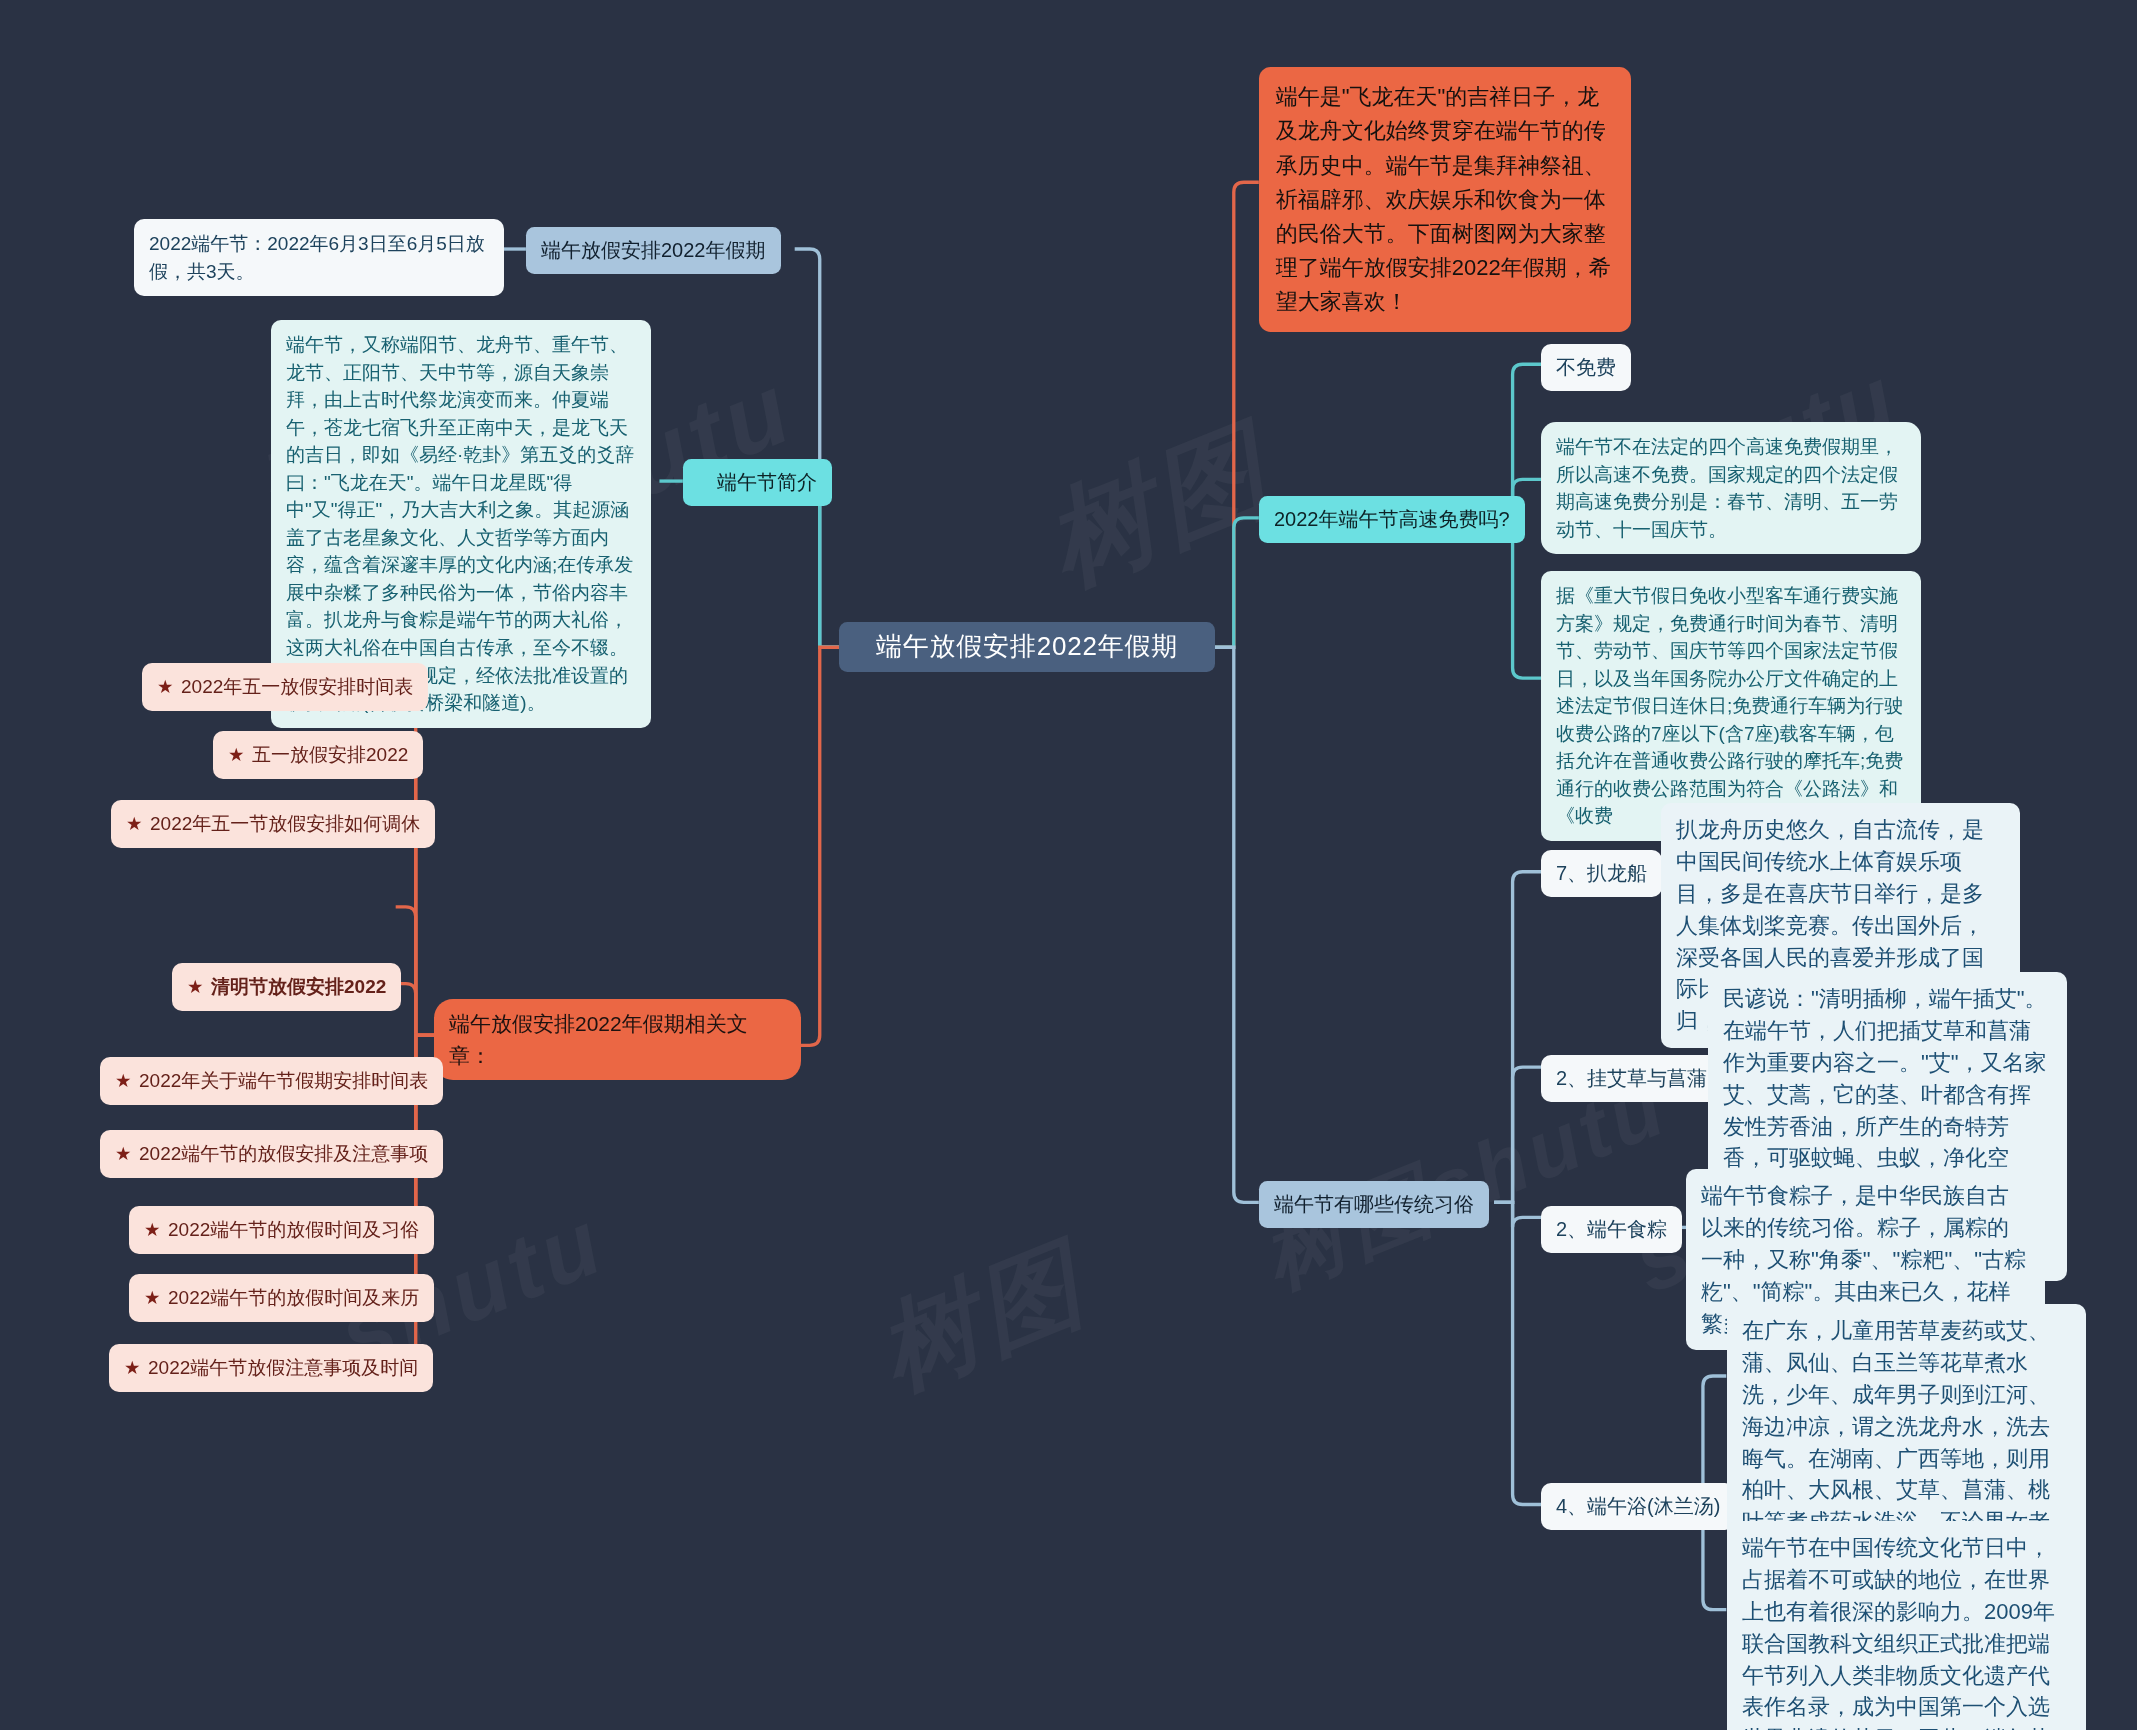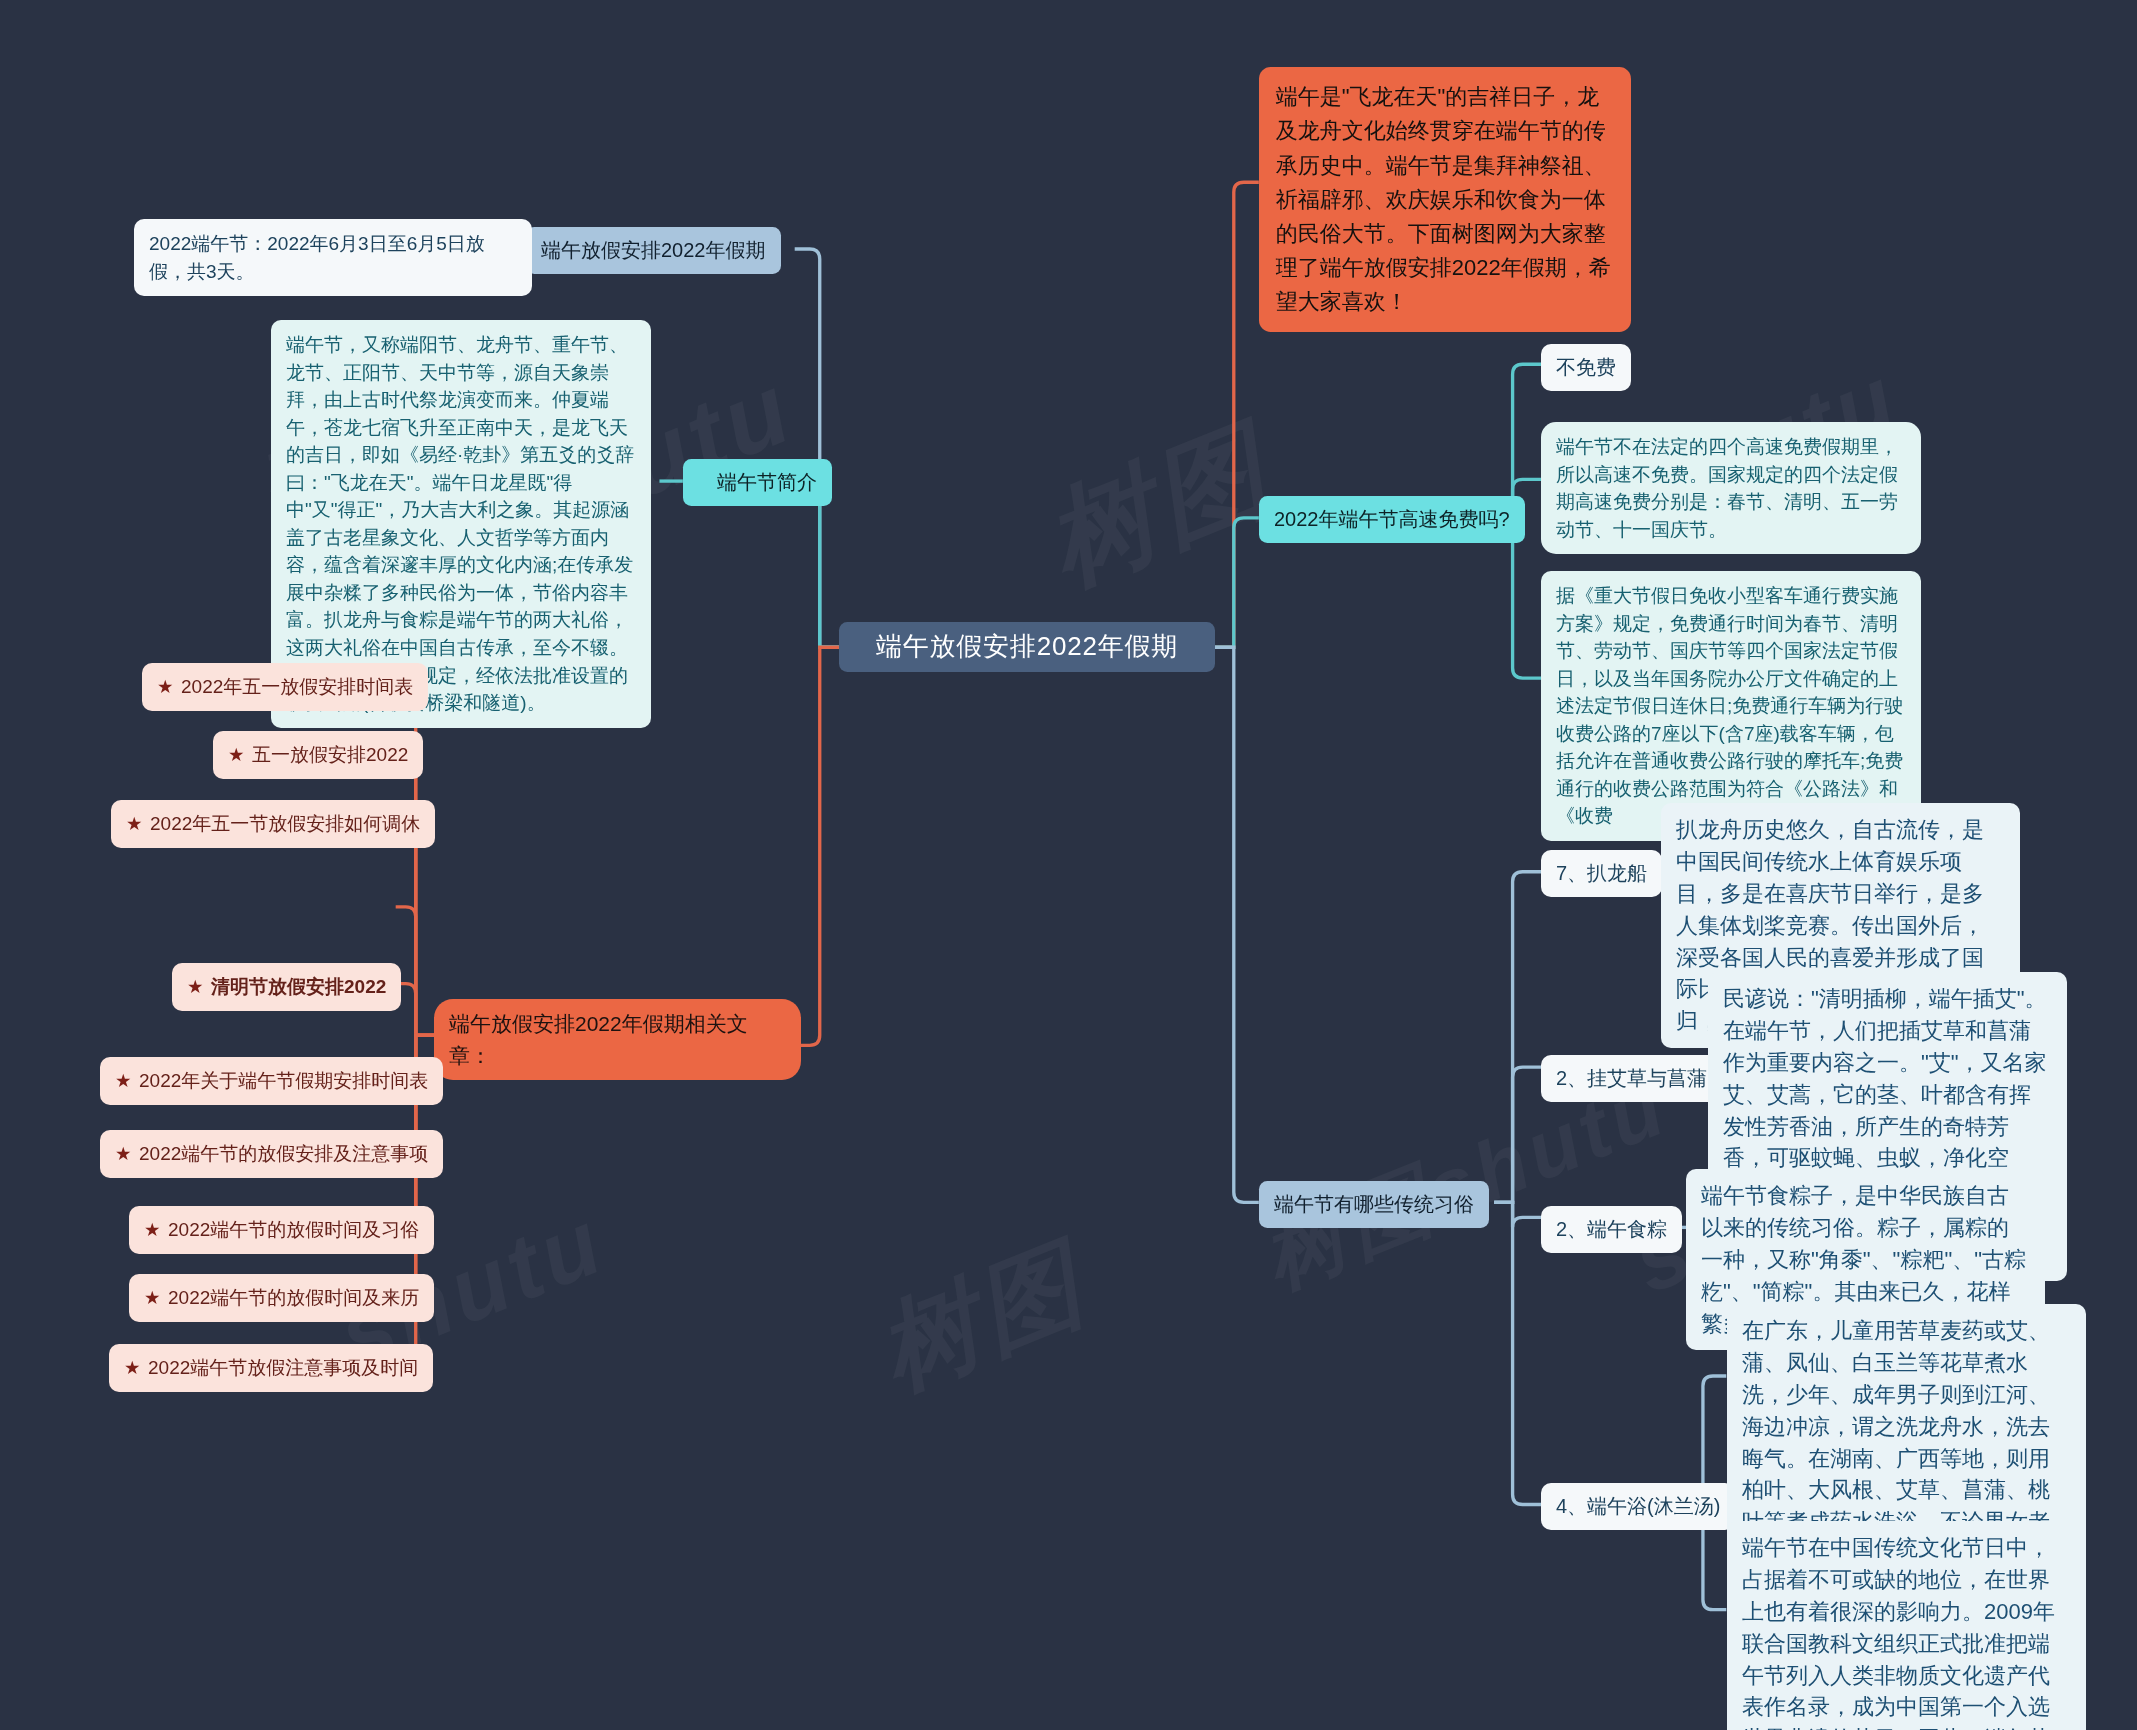--- a/index.html
+++ b/index.html
@@ -209,21 +209,21 @@
     <path d="M1992,1470 H2020" stroke="#9fc0d8" stroke-width="4"></path>
     <path d="M2022,1802 H2040 V1660 Q2040,1648 2052,1648 H2068" stroke="#9fc0d8" stroke-width="4"></path>
     <path d="M2022,1802 H2040 V1916 Q2040,1928 2052,1928 H2068" stroke="#9fc0d8" stroke-width="4"></path>
   </svg>
 
   <div class="node n-root" style="left:839px;top:622px;width:376px;height:50px;display:flex;align-items:center;justify-content:center;">端午放假安排2022年假期</div>
 
   <div class="node n-orange-card" style="left:1259px;top:67px;width:372px;">端午是"飞龙在天"的吉祥日子，龙及龙舟文化始终贯穿在端午节的传承历史中。端午节是集拜神祭祖、祈福辟邪、欢庆娱乐和饮食为一体的民俗大节。下面树图网为大家整理了端午放假安排2022年假期，希望大家喜欢！</div>
 
   <div class="node n-blue n-small" style="left:526px;top:227px;">端午放假安排2022年假期</div>
-  <div class="node n-white" style="left:134px;top:219px;width:398px;">2022端午节：2022年6月3日至6月5日放假，共3天。</div>
+  <div class="node n-white" style="left:134px;top:219px;width:370px;">2022端午节：2022年6月3日至6月5日放假，共3天。</div>
 
   <div class="node n-cyan n-small" style="left:683px;top:459px;padding-left:34px;">端午节简介</div>
   <div class="node n-palecyan" style="left:271px;top:320px;width:380px;">端午节，又称端阳节、龙舟节、重午节、龙节、正阳节、天中节等，源自天象崇拜，由上古时代祭龙演变而来。仲夏端午，苍龙七宿飞升至正南中天，是龙飞天的吉日，即如《易经·乾卦》第五爻的爻辞曰："飞龙在天"。端午日龙星既"得中"又"得正"，乃大吉大利之象。其起源涵盖了古老星象文化、人文哲学等方面内容，蕴含着深邃丰厚的文化内涵;在传承发展中杂糅了多种民俗为一体，节俗内容丰富。扒龙舟与食粽是端午节的两大礼俗，这两大礼俗在中国自古传承，至今不辍。公路管理条例》规定，经依法批准设置的收费公路(含收费桥梁和隧道)。</div>
 
   <div class="node n-orange" style="left:434px;top:999px;width:367px;font-size:21px;line-height:1.5;">端午放假安排2022年假期相关文章：</div>
 
   <div class="node n-pink" style="left:142px;top:663px;">
     <span class="star">★</span><span>2022年五一放假安排时间表</span>
   </div>
   <div class="node n-pink" style="left:213px;top:731px;">

